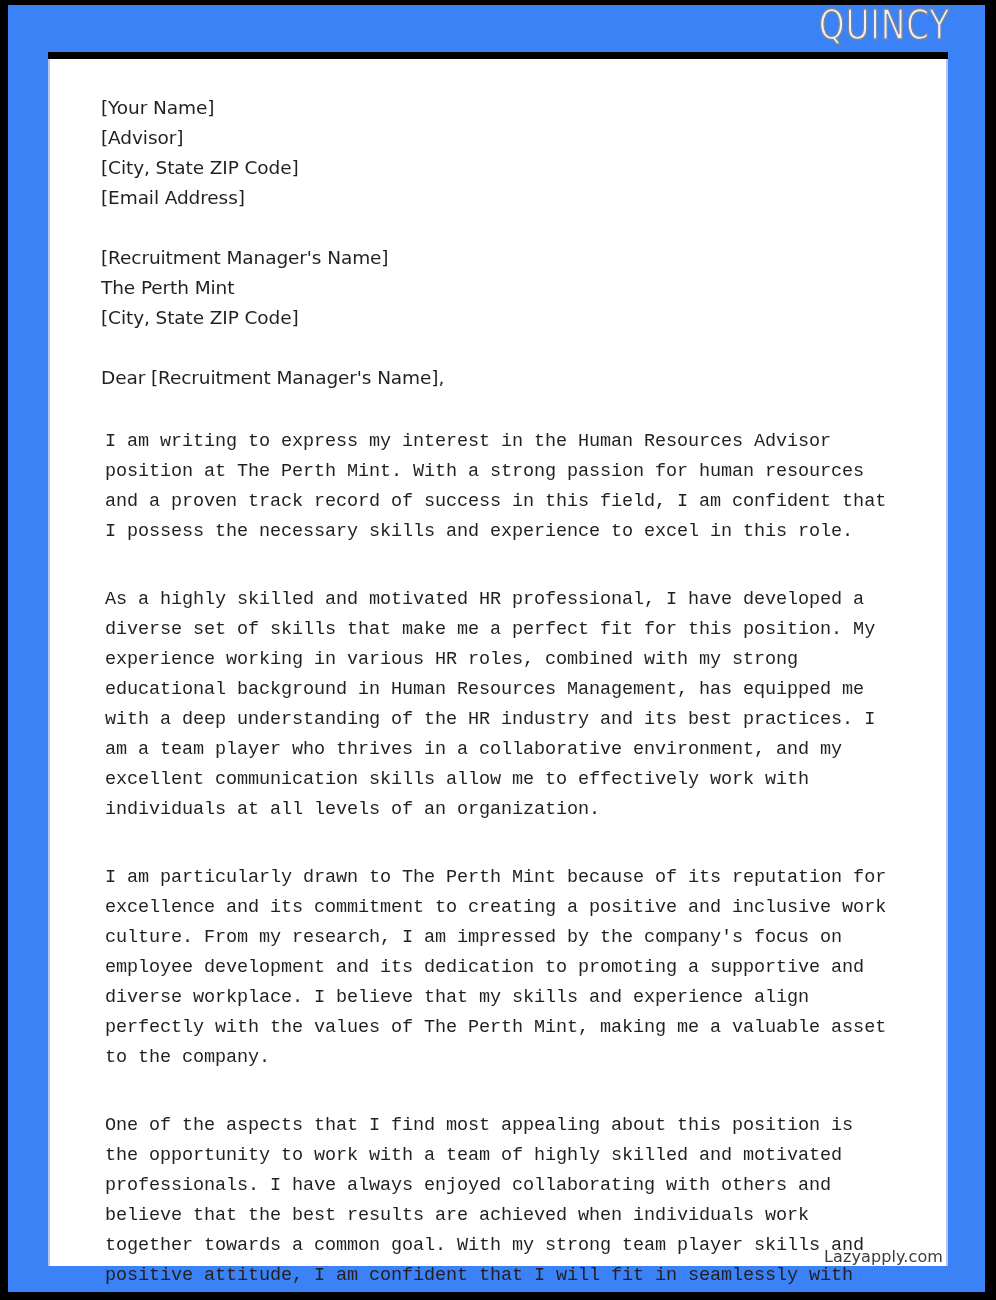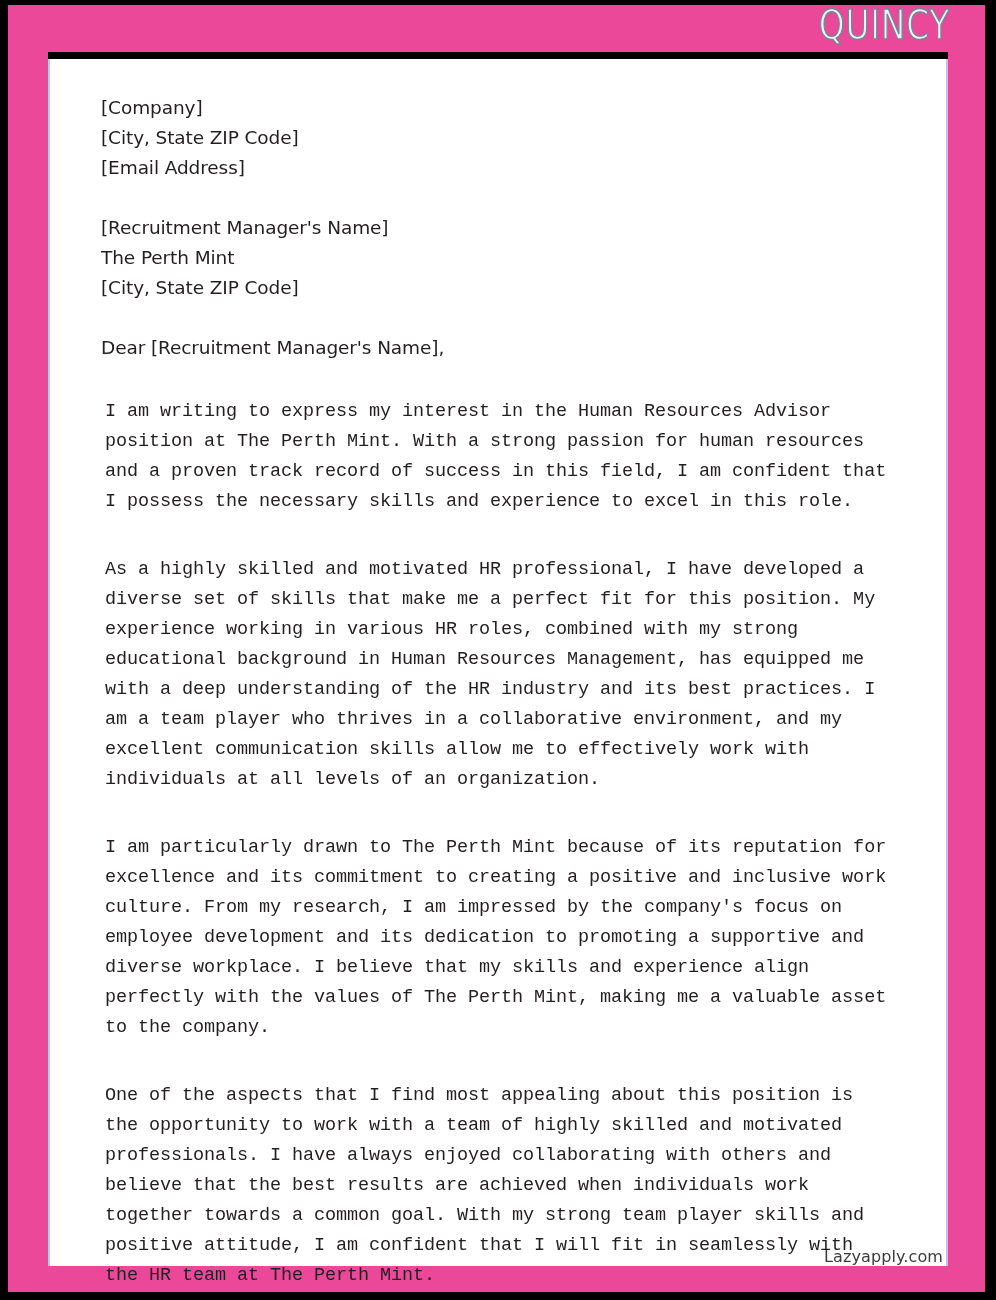--- a/index.html
+++ b/index.html
@@ -14,21 +14,21 @@
     background:#000000;
     font-family:"Liberation Sans", sans-serif;
     position:relative;
   }
 
   
   #canvas {
     position:absolute;
     left:8px; top:5px;
     width:977px; height:1287px;
-    background:#ec4899;
+    background:#3b82f6;
     overflow:hidden;
   }
 
   
   #letterhead {
     position:absolute;
     left:0; top:0;
     width:977px; height:47px;
   }
 
@@ -106,21 +106,22 @@
     <div id="brand-logo">QUINCY</div>
   </div>
 
   <div id="header-rule"></div>
 
   <div id="page-sheet">
 
     <div id="letter-body">
 
       <div>
-        <div class="addr-line">[Company]</div>
+        <div class="addr-line">[Your Name]</div>
+        <div class="addr-line">[Advisor]</div>
         <div class="addr-line">[City, State ZIP Code]</div>
         <div class="addr-line">[Email Address]</div>
       </div>
 
       <div class="block-gap"></div>
 
       <div>
         <div class="addr-line">[Recruitment Manager's Name]</div>
         <div class="addr-line">The Perth Mint</div>
         <div class="addr-line">[City, State ZIP Code]</div>

